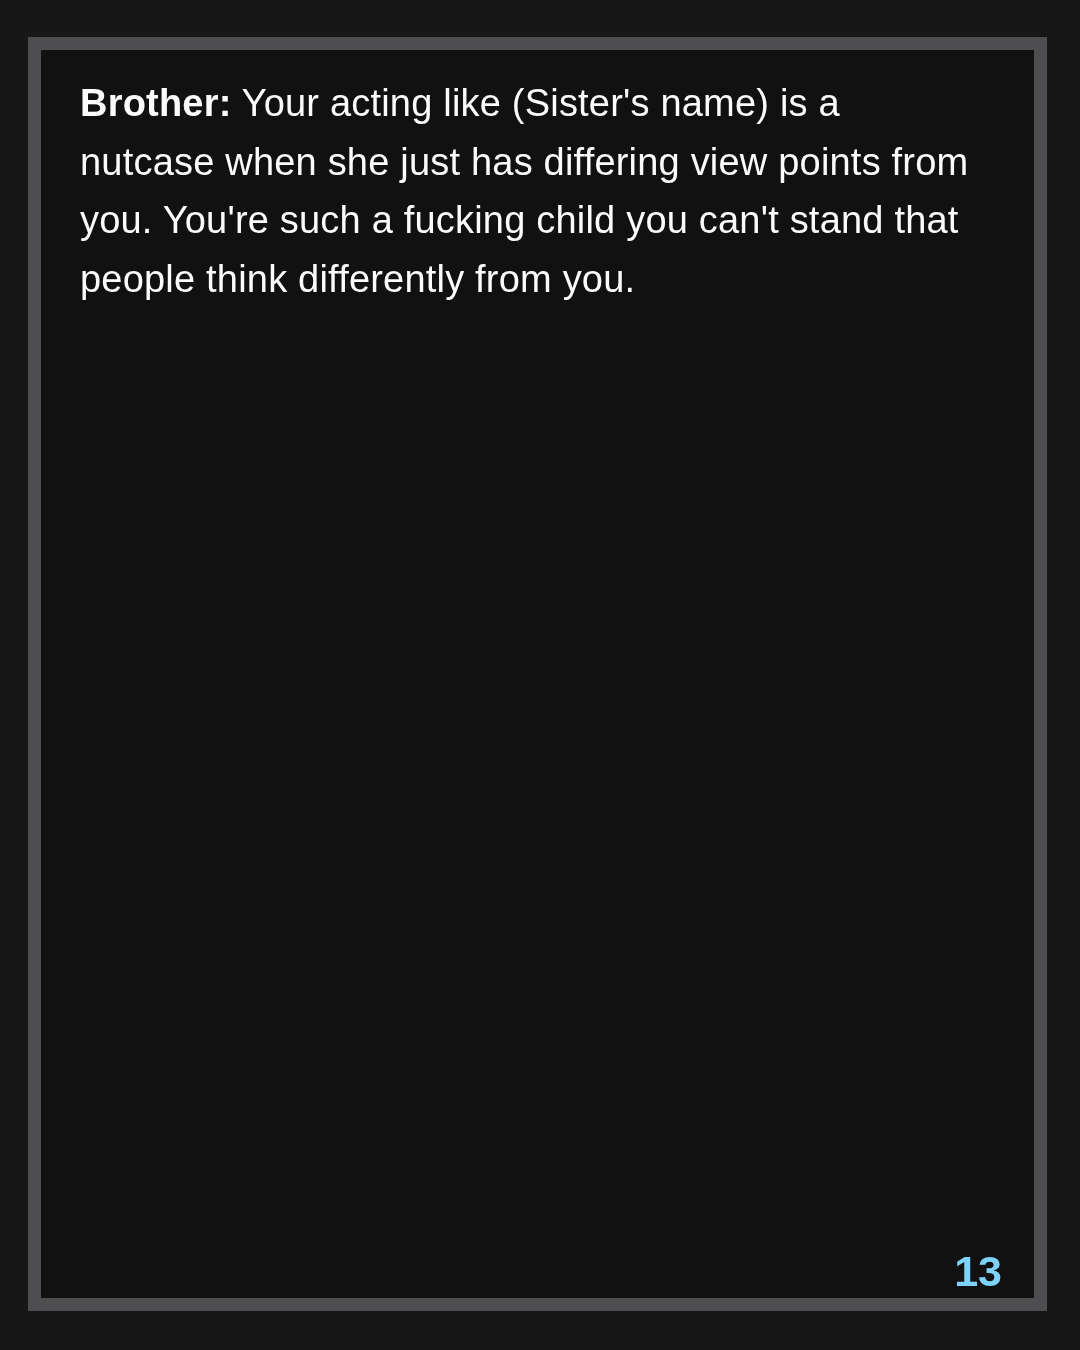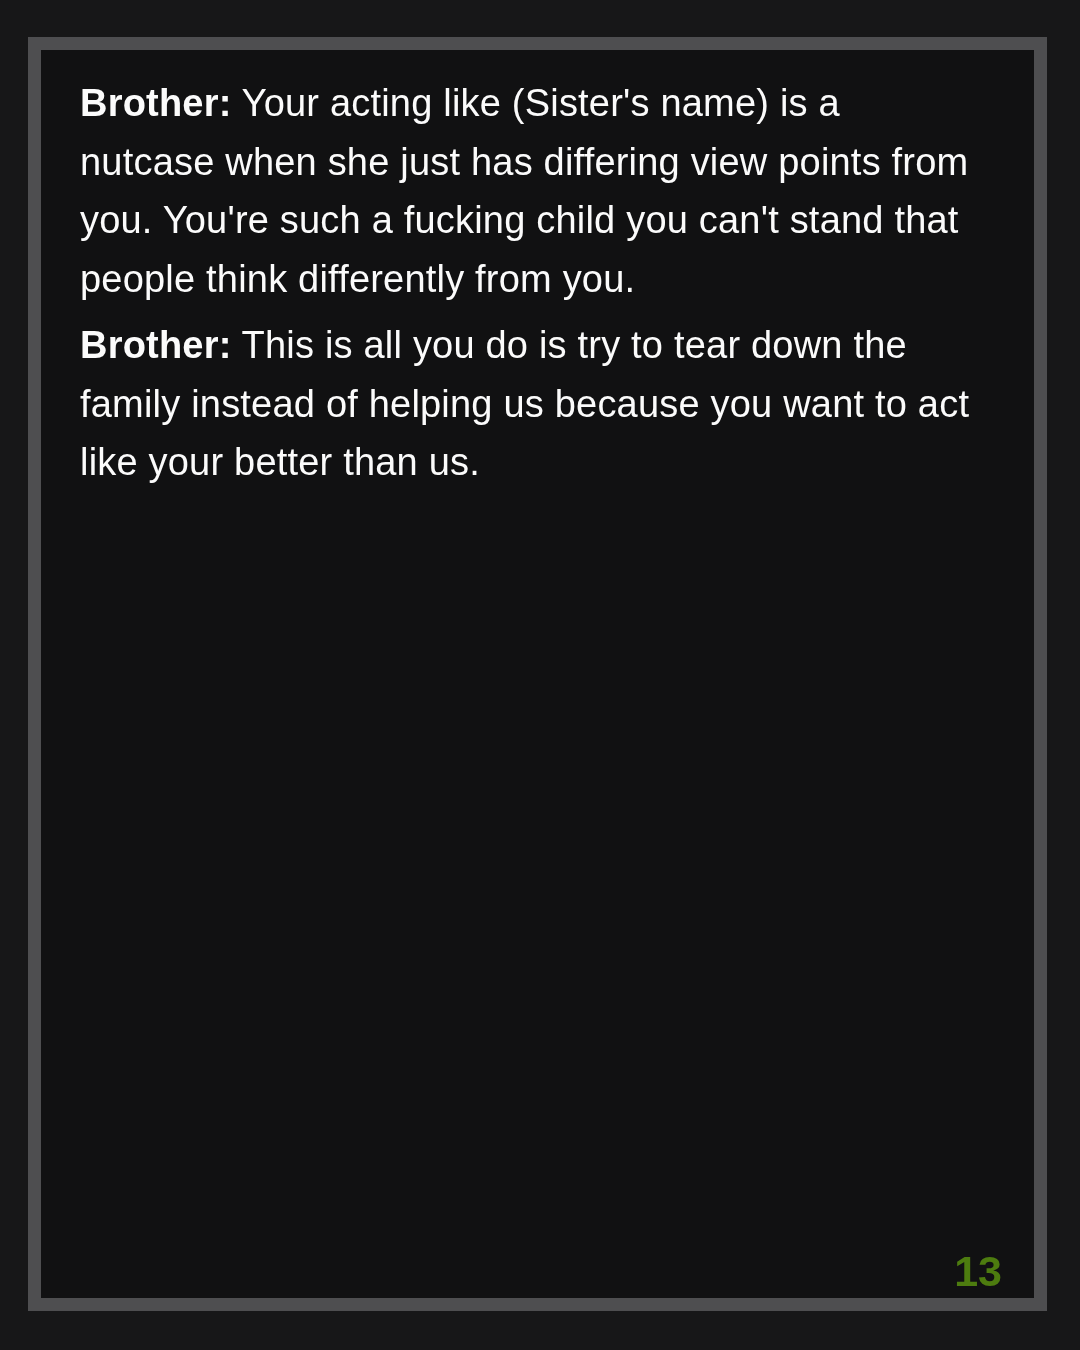--- a/index.html
+++ b/index.html
@@ -46,30 +46,29 @@
     margin: 0 0 8px 0;
     white-space: normal;
   }
   .para strong {
     font-weight: 700;
   }
   .page-number {
     position: absolute;
     right: 32px;
     bottom: 5px;
-    color: #4d7c0f;
+    color: #7dd3fc;
     font-size: 43px;
     font-weight: 700;
     line-height: 1;
   }
 </style>
 </head>
 <body>
 
 <div class="canvas">
   <div class="frame">
     <div class="text-block">
         <p class="para"><strong>Brother:</strong> Your acting like (Sister's name) is a<br>nutcase when she just has differing view points from<br>you. You're such a fucking child you can't stand that<br>people think differently from you.</p>
-        <p class="para"><strong>Brother:</strong> This is all you do is try to tear down the<br>family instead of helping us because you want to act<br>like your better than us.</p>
       </div>
     <div class="page-number">13</div>
   </div>
 </div>
 
 </body></html>

